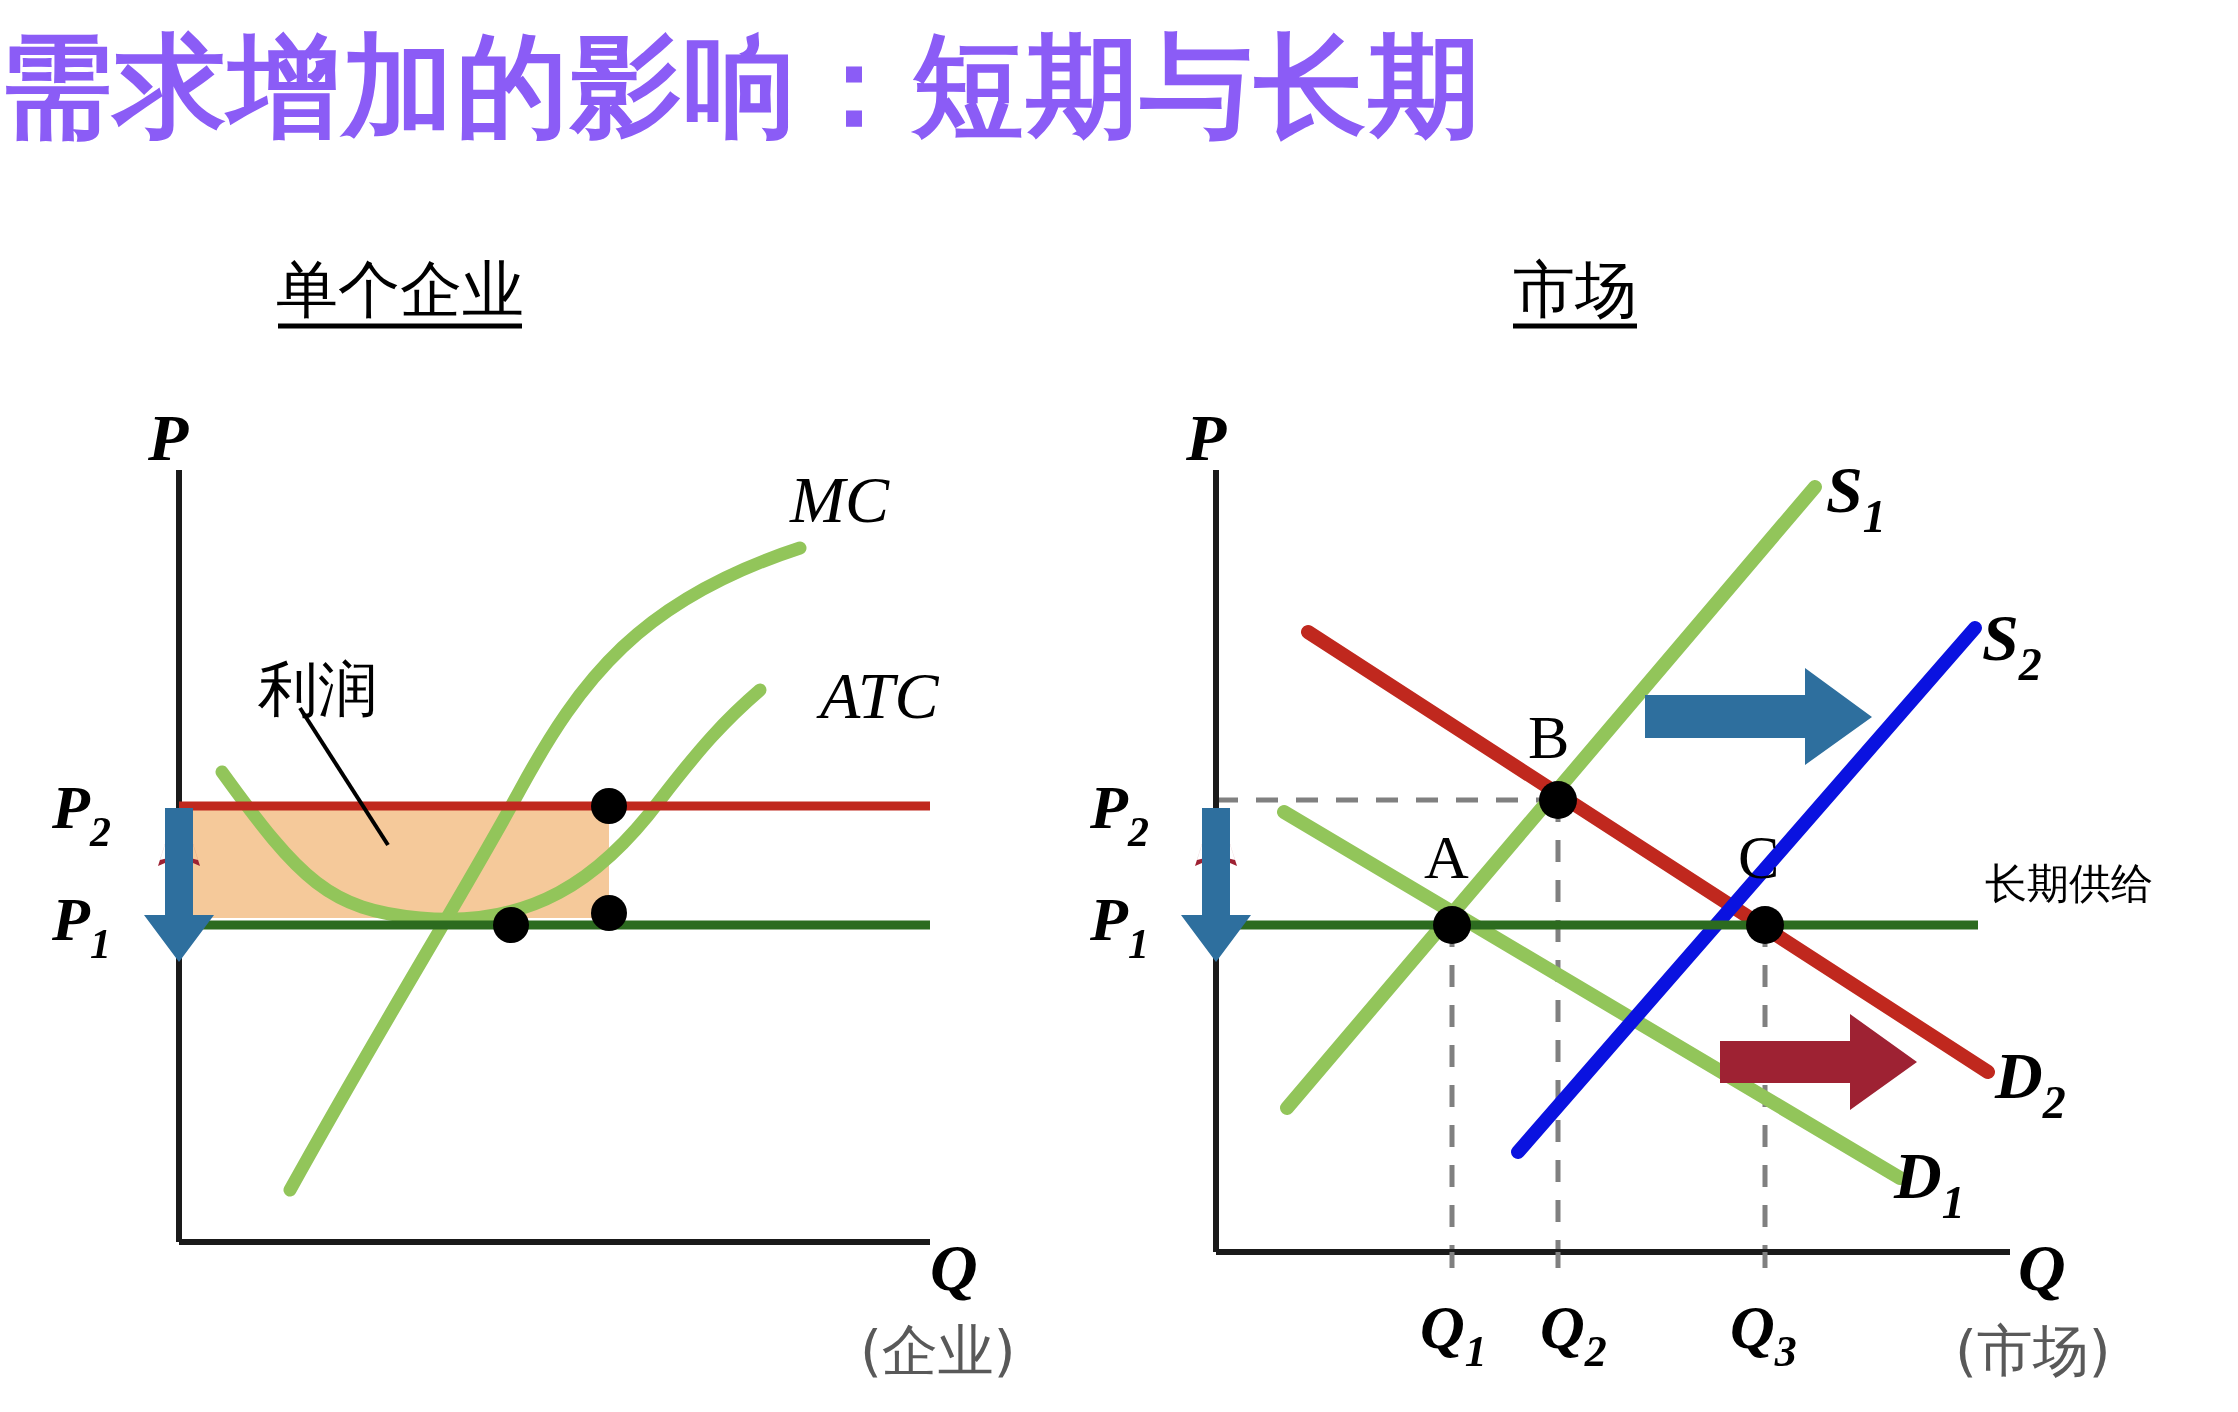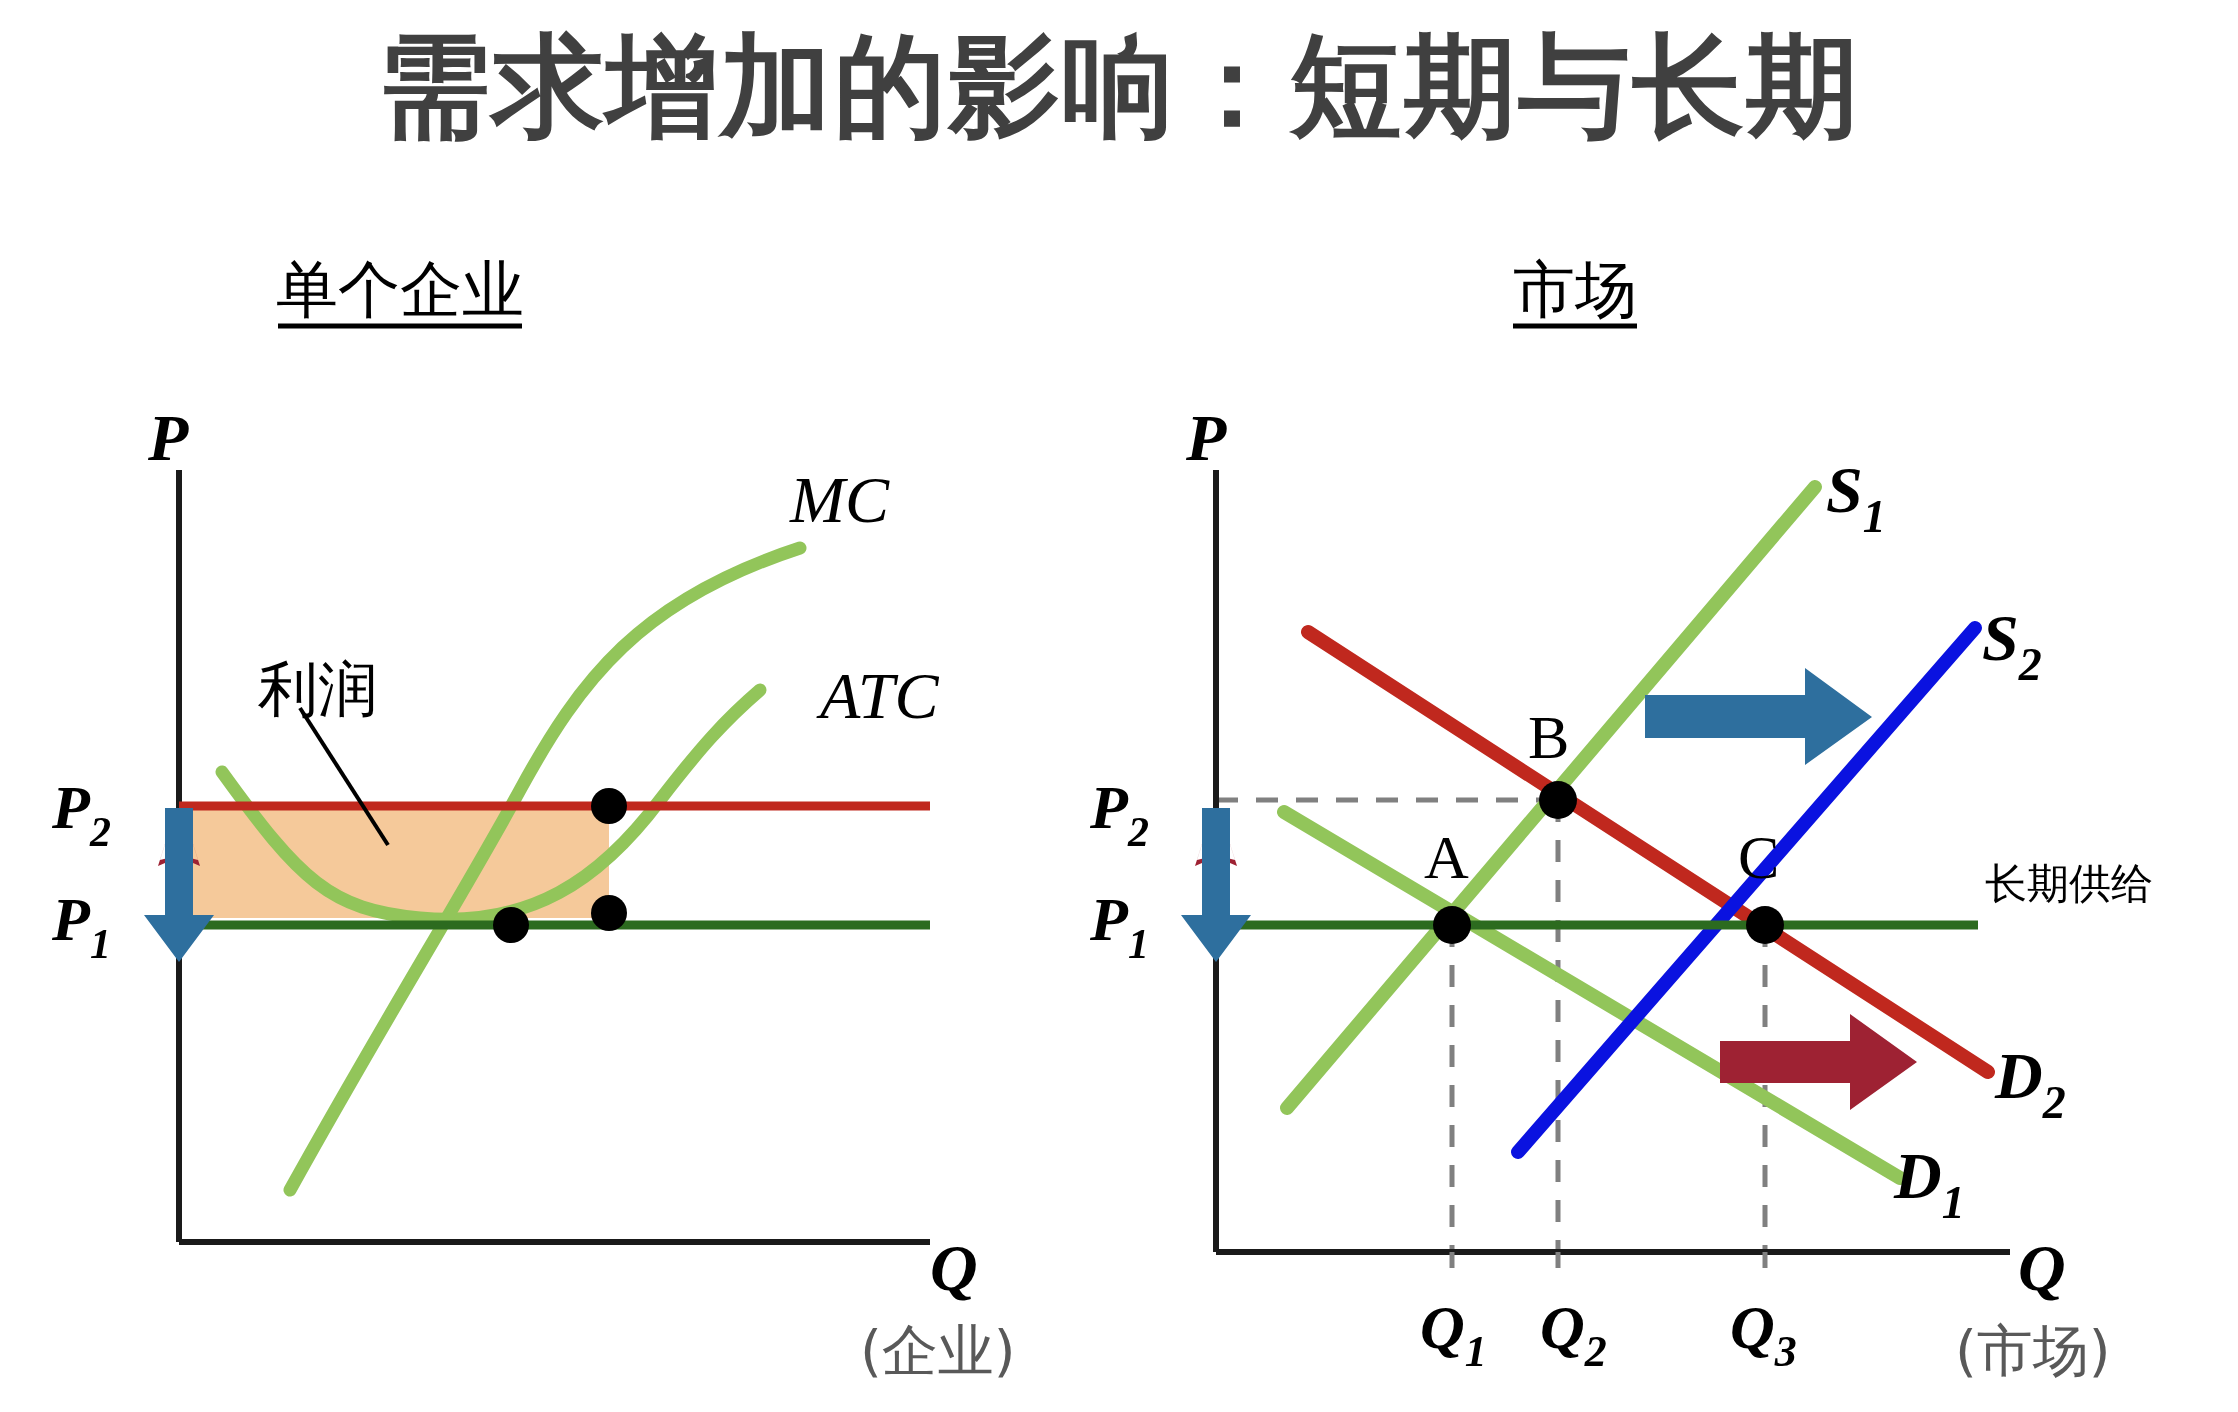--- a/index.html
+++ b/index.html
@@ -1,22 +1,22 @@
 <!DOCTYPE html>
 <html><head>
 <meta charset="utf-8">
 <style>
   html,body{margin:0;padding:0;background:#ffffff;}
   body{width:2238px;height:1412px;font-family:"Liberation Sans","DejaVu Sans",sans-serif;}
   #stage{position:relative;width:2238px;height:1412px;overflow:hidden;background:#fff;}
   .title{
-    position:absolute;left:0;top:22px;width:2238px;text-align:center;
+    position:absolute;left:0;top:22px;width:2238px;
     font-family:"DejaVu Sans","Liberation Sans",sans-serif;
     font-weight:bold;font-size:112px;letter-spacing:2px;
-    color:#404040;white-space:nowrap;line-height:1.15;
+    color:#8b5cf6;white-space:nowrap;line-height:1.15;
   }
   svg.diagram{position:absolute;left:0;top:0;width:2238px;height:1412px;}
   text{font-family:"Liberation Serif","DejaVu Serif",serif;}
   .cjk{font-family:"DejaVu Sans","Liberation Sans",sans-serif;}
   .ital-b{font-family:"Liberation Serif","DejaVu Serif",serif;font-style:italic;font-weight:bold;}
   .ital{font-family:"Liberation Serif","DejaVu Serif",serif;font-style:italic;}
   .up{font-family:"Liberation Serif","DejaVu Serif",serif;}
 </style>
 </head>
 <body>

